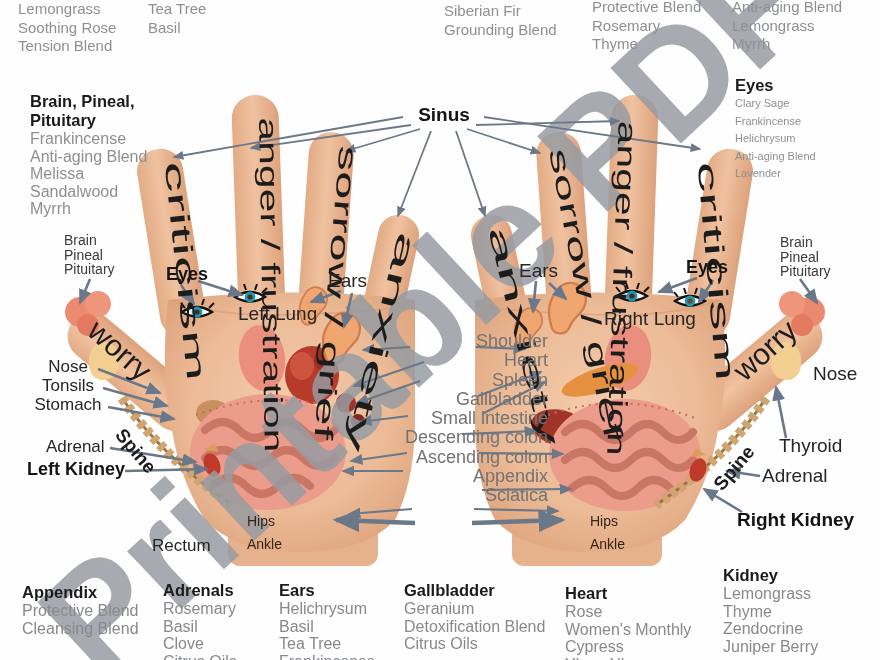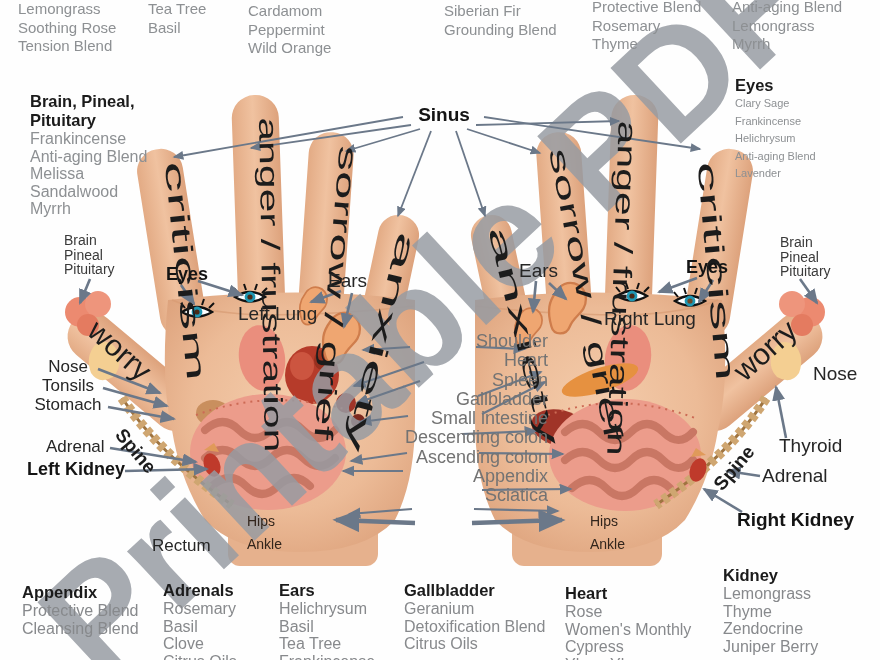--- a/index.html
+++ b/index.html
@@ -234,25 +234,20 @@
 
     <div class="abs oils" style="left:18px;top:0;">
       <div>Lemongrass</div>
       <div>Soothing Rose</div>
       <div>Tension Blend</div>
     </div>
     <div class="abs oils" style="left:148px;top:0;">
       <div>Tea Tree</div>
       <div>Basil</div>
     </div>
-    <div class="abs oils" style="left:248px;top:2px;">
-      <div>Cardamom</div>
-      <div>Peppermint</div>
-      <div>Wild Orange</div>
-    </div>
     <div class="abs oils" style="left:444px;top:2px;">
       <div>Siberian Fir</div>
       <div>Grounding Blend</div>
     </div>
     <div class="abs oils" style="left:592px;top:-2px;">
       <div>Protective Blend</div>
       <div>Rosemary</div>
       <div>Thyme</div>
     </div>
     <div class="abs oils" style="left:732px;top:-2px;">

